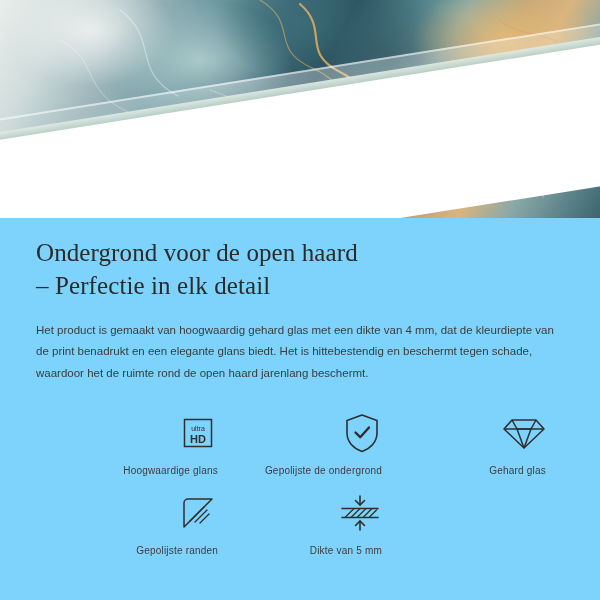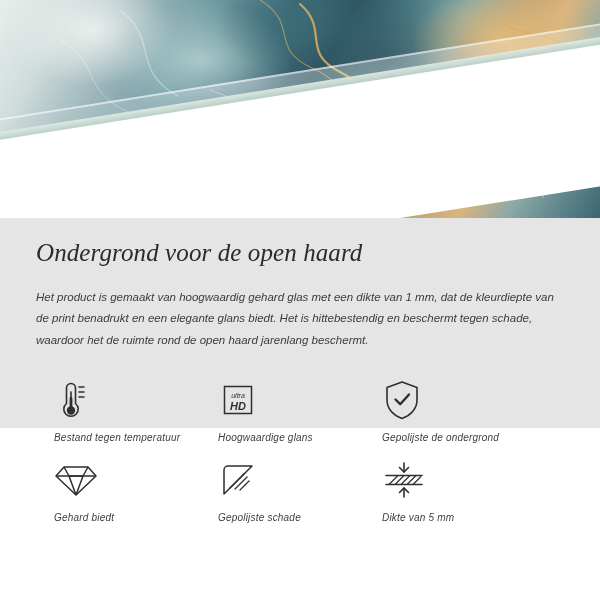--- a/index.html
+++ b/index.html
@@ -9,23 +9,22 @@
   body {
     width: 600px;
     height: 600px;
     background: #ffffff;
     font-family: "Liberation Sans", sans-serif;
     overflow: hidden;
   }
   .page {
     position: relative;
     width: 600px;
-    height: 428px;
-    background: #e5e5e5;
-    font-style: italic;
+    height: 600px;
+    background: #7dd3fc;
   }
 
   
   .hero {
     position: relative;
     width: 600px;
     height: 218px;
     overflow: hidden;
     background: #ffffff;
   }
@@ -148,21 +147,21 @@
   .features {
     margin-top: 26px;
     display: grid;
     grid-template-columns: repeat(3, 1fr);
     grid-row-gap: 14px;
     padding: 0 18px;
   }
   .feature {
     display: flex;
     flex-direction: column;
-    align-items: flex-start;
+    align-items: flex-end;
     text-align: center;
   }
   .feature-icon {
     height: 46px;
     display: flex;
     align-items: center;
     justify-content: center;
     margin-bottom: 9px;
   }
   .feature-label {
@@ -210,39 +209,26 @@
     </div>
     <div class="sparkle" style="left:532px; top:178px; width:22px; height:22px;">
       <span class="s-v"></span>
         <span class="s-h"></span>
     </div>
   </div>
 
   <div class="content">
     <h1 class="headline">
       <span>Ondergrond voor de open haard</span>
+      <span class="l2">– Perfectie in elk detail</span>
     </h1>
-    <p class="body-text">Het product is gemaakt van hoogwaardig gehard glas met een dikte van 1 mm, dat de kleurdiepte van de print benadrukt en een elegante glans biedt. Het is hittebestendig en beschermt tegen schade, waardoor het de ruimte rond de open haard jarenlang beschermt.</p>
+    <p class="body-text">Het product is gemaakt van hoogwaardig gehard glas met een dikte van 4 mm, dat de kleurdiepte van de print benadrukt en een elegante glans biedt. Het is hittebestendig en beschermt tegen schade, waardoor het de ruimte rond de open haard jarenlang beschermt.</p>
 
     <div class="features">
 
-      <div class="feature">
-        <div class="feature-icon">
-          <svg width="34" height="44" viewBox="0 0 34 44">
-            <g fill="none" stroke="#2f2f2f" stroke-width="1.6" stroke-linecap="round">
-              <path d="M17 5.5 a4.5 4.5 0 0 1 4.5 4.5 v15.5 a7.2 7.2 0 1 1 -9 0 V10 A4.5 4.5 0 0 1 17 5.5 z"></path>
-              <path d="M17 14 v15.5"></path>
-              <path d="M25 9 h5 M25 14 h5 M25 19 h5"></path>
-            </g>
-            <circle cx="17" cy="32.5" r="4.2" fill="#2f2f2f"></circle>
-            <rect x="15.6" y="19" width="2.8" height="12" rx="1.4" fill="#2f2f2f"></rect>
-          </svg>
-        </div>
-        <div class="feature-label">Bestand tegen temperatuur</div>
-      </div>
 
       <div class="feature">
         <div class="feature-icon">
           <svg width="40" height="40" viewBox="0 0 40 40">
             <rect x="6.5" y="6.5" width="27" height="27" fill="none" stroke="#2f2f2f" stroke-width="1.5"></rect>
             <text x="20" y="18" text-anchor="middle" font-family="Liberation Sans, sans-serif" font-size="7" fill="#2f2f2f">ultra</text>
             <text x="20" y="29.5" text-anchor="middle" font-family="Liberation Sans, sans-serif" font-size="11" font-weight="bold" fill="#2f2f2f">HD</text>
           </svg>
         </div>
         <div class="feature-label">Hoogwaardige glans</div>
@@ -263,35 +249,35 @@
           <svg width="44" height="38" viewBox="0 0 44 38">
             <g fill="none" stroke="#2f2f2f" stroke-width="1.5" stroke-linejoin="round">
               <path d="M10 6 H34 L42 15 L22 34 L2 15 Z"></path>
               <path d="M2 15 H42"></path>
               <path d="M10 6 L15 15 L22 34"></path>
               <path d="M34 6 L29 15 L22 34"></path>
               <path d="M15 15 H29"></path>
             </g>
           </svg>
         </div>
-        <div class="feature-label">Gehard biedt</div>
+        <div class="feature-label">Gehard glas</div>
       </div>
 
       <div class="feature">
         <div class="feature-icon">
           <svg width="40" height="40" viewBox="0 0 40 40">
             <path d="M6 34 V10 a4 4 0 0 1 4 -4 H34 Z" fill="none" stroke="#2f2f2f" stroke-width="1.5" stroke-linejoin="round"></path>
             <g stroke="#2f2f2f" stroke-width="1.3" stroke-linecap="round">
               <path d="M12 28 L26 14"></path>
               <path d="M17 29 L29 17"></path>
               <path d="M22 30 L31 21"></path>
             </g>
           </svg>
         </div>
-        <div class="feature-label">Gepolijste schade</div>
+        <div class="feature-label">Gepolijste randen</div>
       </div>
 
       <div class="feature">
         <div class="feature-icon">
           <svg width="44" height="40" viewBox="0 0 44 40">
             <g stroke="#2f2f2f" stroke-width="1.6" stroke-linecap="round" fill="none">
               <path d="M22 3 V11"></path>
               <path d="M17.5 7.5 L22 12 L26.5 7.5"></path>
               <path d="M22 37 V29"></path>
               <path d="M17.5 32.5 L22 28 L26.5 32.5"></path>

